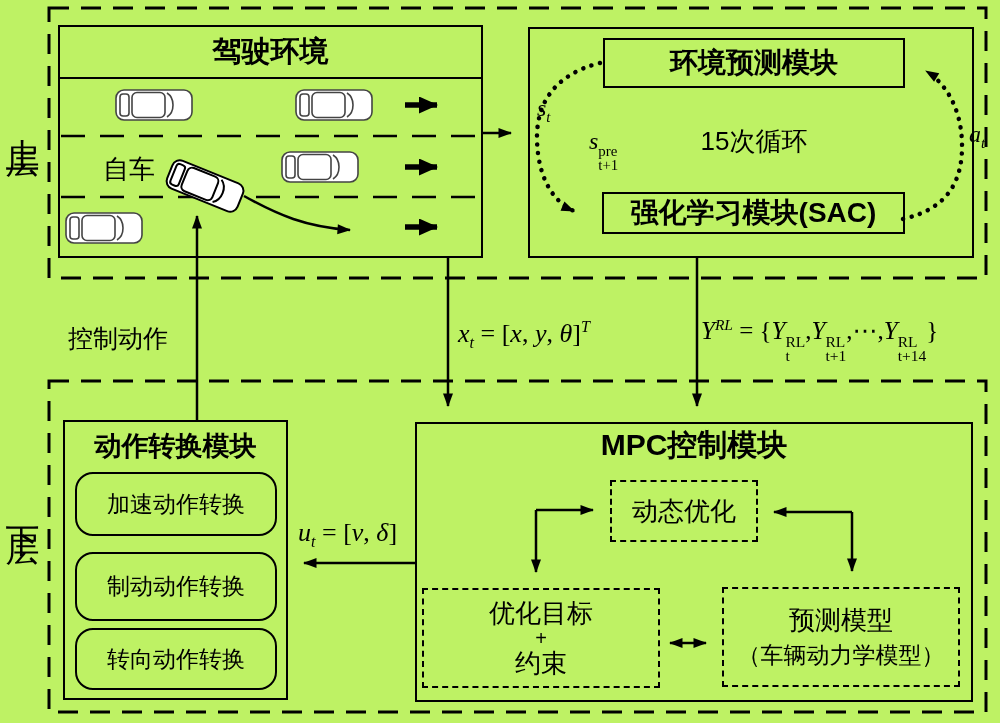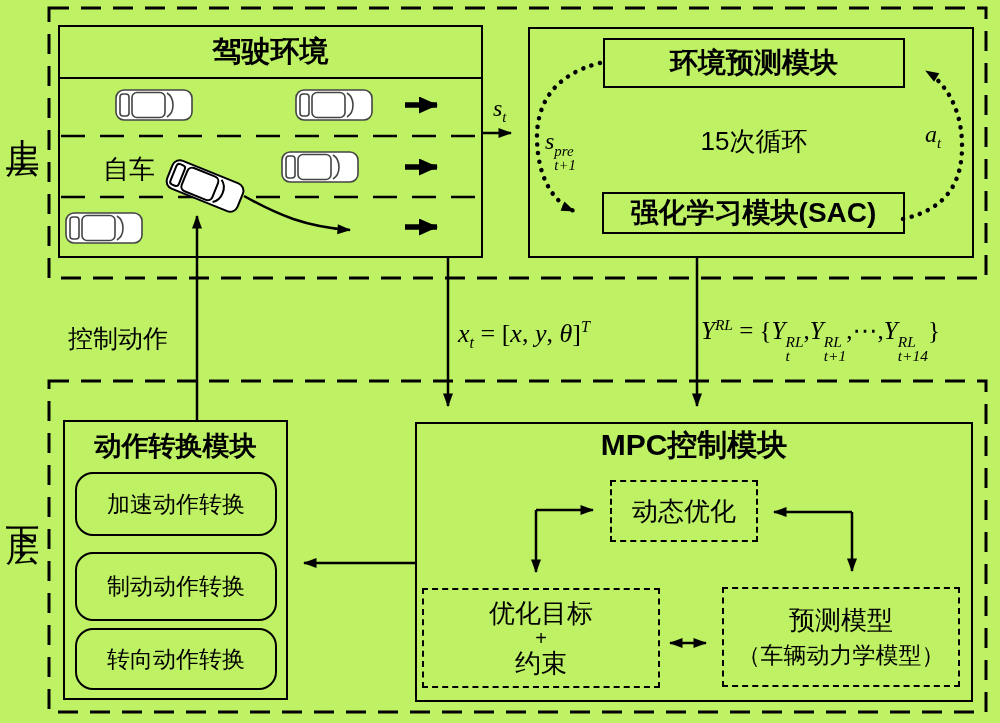--- a/index.html
+++ b/index.html
@@ -17,22 +17,22 @@
   .env-title{height:50px;border-bottom:2.5px solid #000;font-size:29px;}
   .t26{font-size:26px;}
   .t25{font-size:25px;}
   .rounded-item{position:absolute;left:10px;width:202px;border:2.5px solid #000;border-radius:18px;
                 box-sizing:border-box;display:flex;align-items:center;justify-content:center;font-size:23px;}
   
   .formula{position:absolute;font-family:"Liberation Serif",serif;font-size:26px;white-space:nowrap;line-height:1.1;}
   .formula .it{font-style:italic;}
   .formula sub,.formula sup{font-size:0.62em;font-style:italic;}
   .formula .ss{display:inline-flex;flex-direction:column;align-items:flex-start;vertical-align:-0.5em;
-               line-height:0.9;font-size:0.62em;font-style:italic;}
-  .f24{font-size:24px;}
+               line-height:0.9;font-size:0.62em;}
+  .f24{font-size:24px;margin-left:44px;}
   .f25{font-size:25px;}
   .plusline{font-size:20px;line-height:0.9;}
   .objline{font-size:26px;line-height:1.25;}
   .modline1{font-size:26px;line-height:1.4;}
   .modline2{font-size:23px;line-height:1.5;}
 </style>
 </head>
 <body>
 
 <div class="canvas">
@@ -127,20 +127,21 @@
         <span>t+14</span>
       </span><span>}</span></div>
 
   <div class="box" style="left:63px;top:420px;width:225px;height:280px;">
     <div class="center cjk-bold" style="height:48px;font-size:27px;">动作转换模块</div>
     <div class="rounded-item" style="top:50px;height:64px;">加速动作转换</div>
     <div class="rounded-item" style="top:130px;height:69px;">制动动作转换</div>
     <div class="rounded-item" style="top:206px;height:62px;">转向动作转换</div>
   </div>
 
+  <div class="formula" style="left:298px;top:519px;"><span class="it">u</span><sub>t</sub><span> = [</span><span class="it">v</span><span>, </span><span class="it">δ</span><span>]</span></div>
 
   <div class="box" style="left:415px;top:422px;width:558px;height:280px;">
     <div class="center cjk-bold" style="height:42px;font-size:30px;">MPC控制模块</div>
   </div>
   <div class="dashedbox t26" style="left:610px;top:480px;width:148px;height:62px;">动态优化</div>
   <div class="dashedbox" style="left:422px;top:588px;width:238px;height:100px;">
     <div class="objline">优化目标</div>
     <div class="plusline">+</div>
     <div class="objline">约束</div>
   </div>

